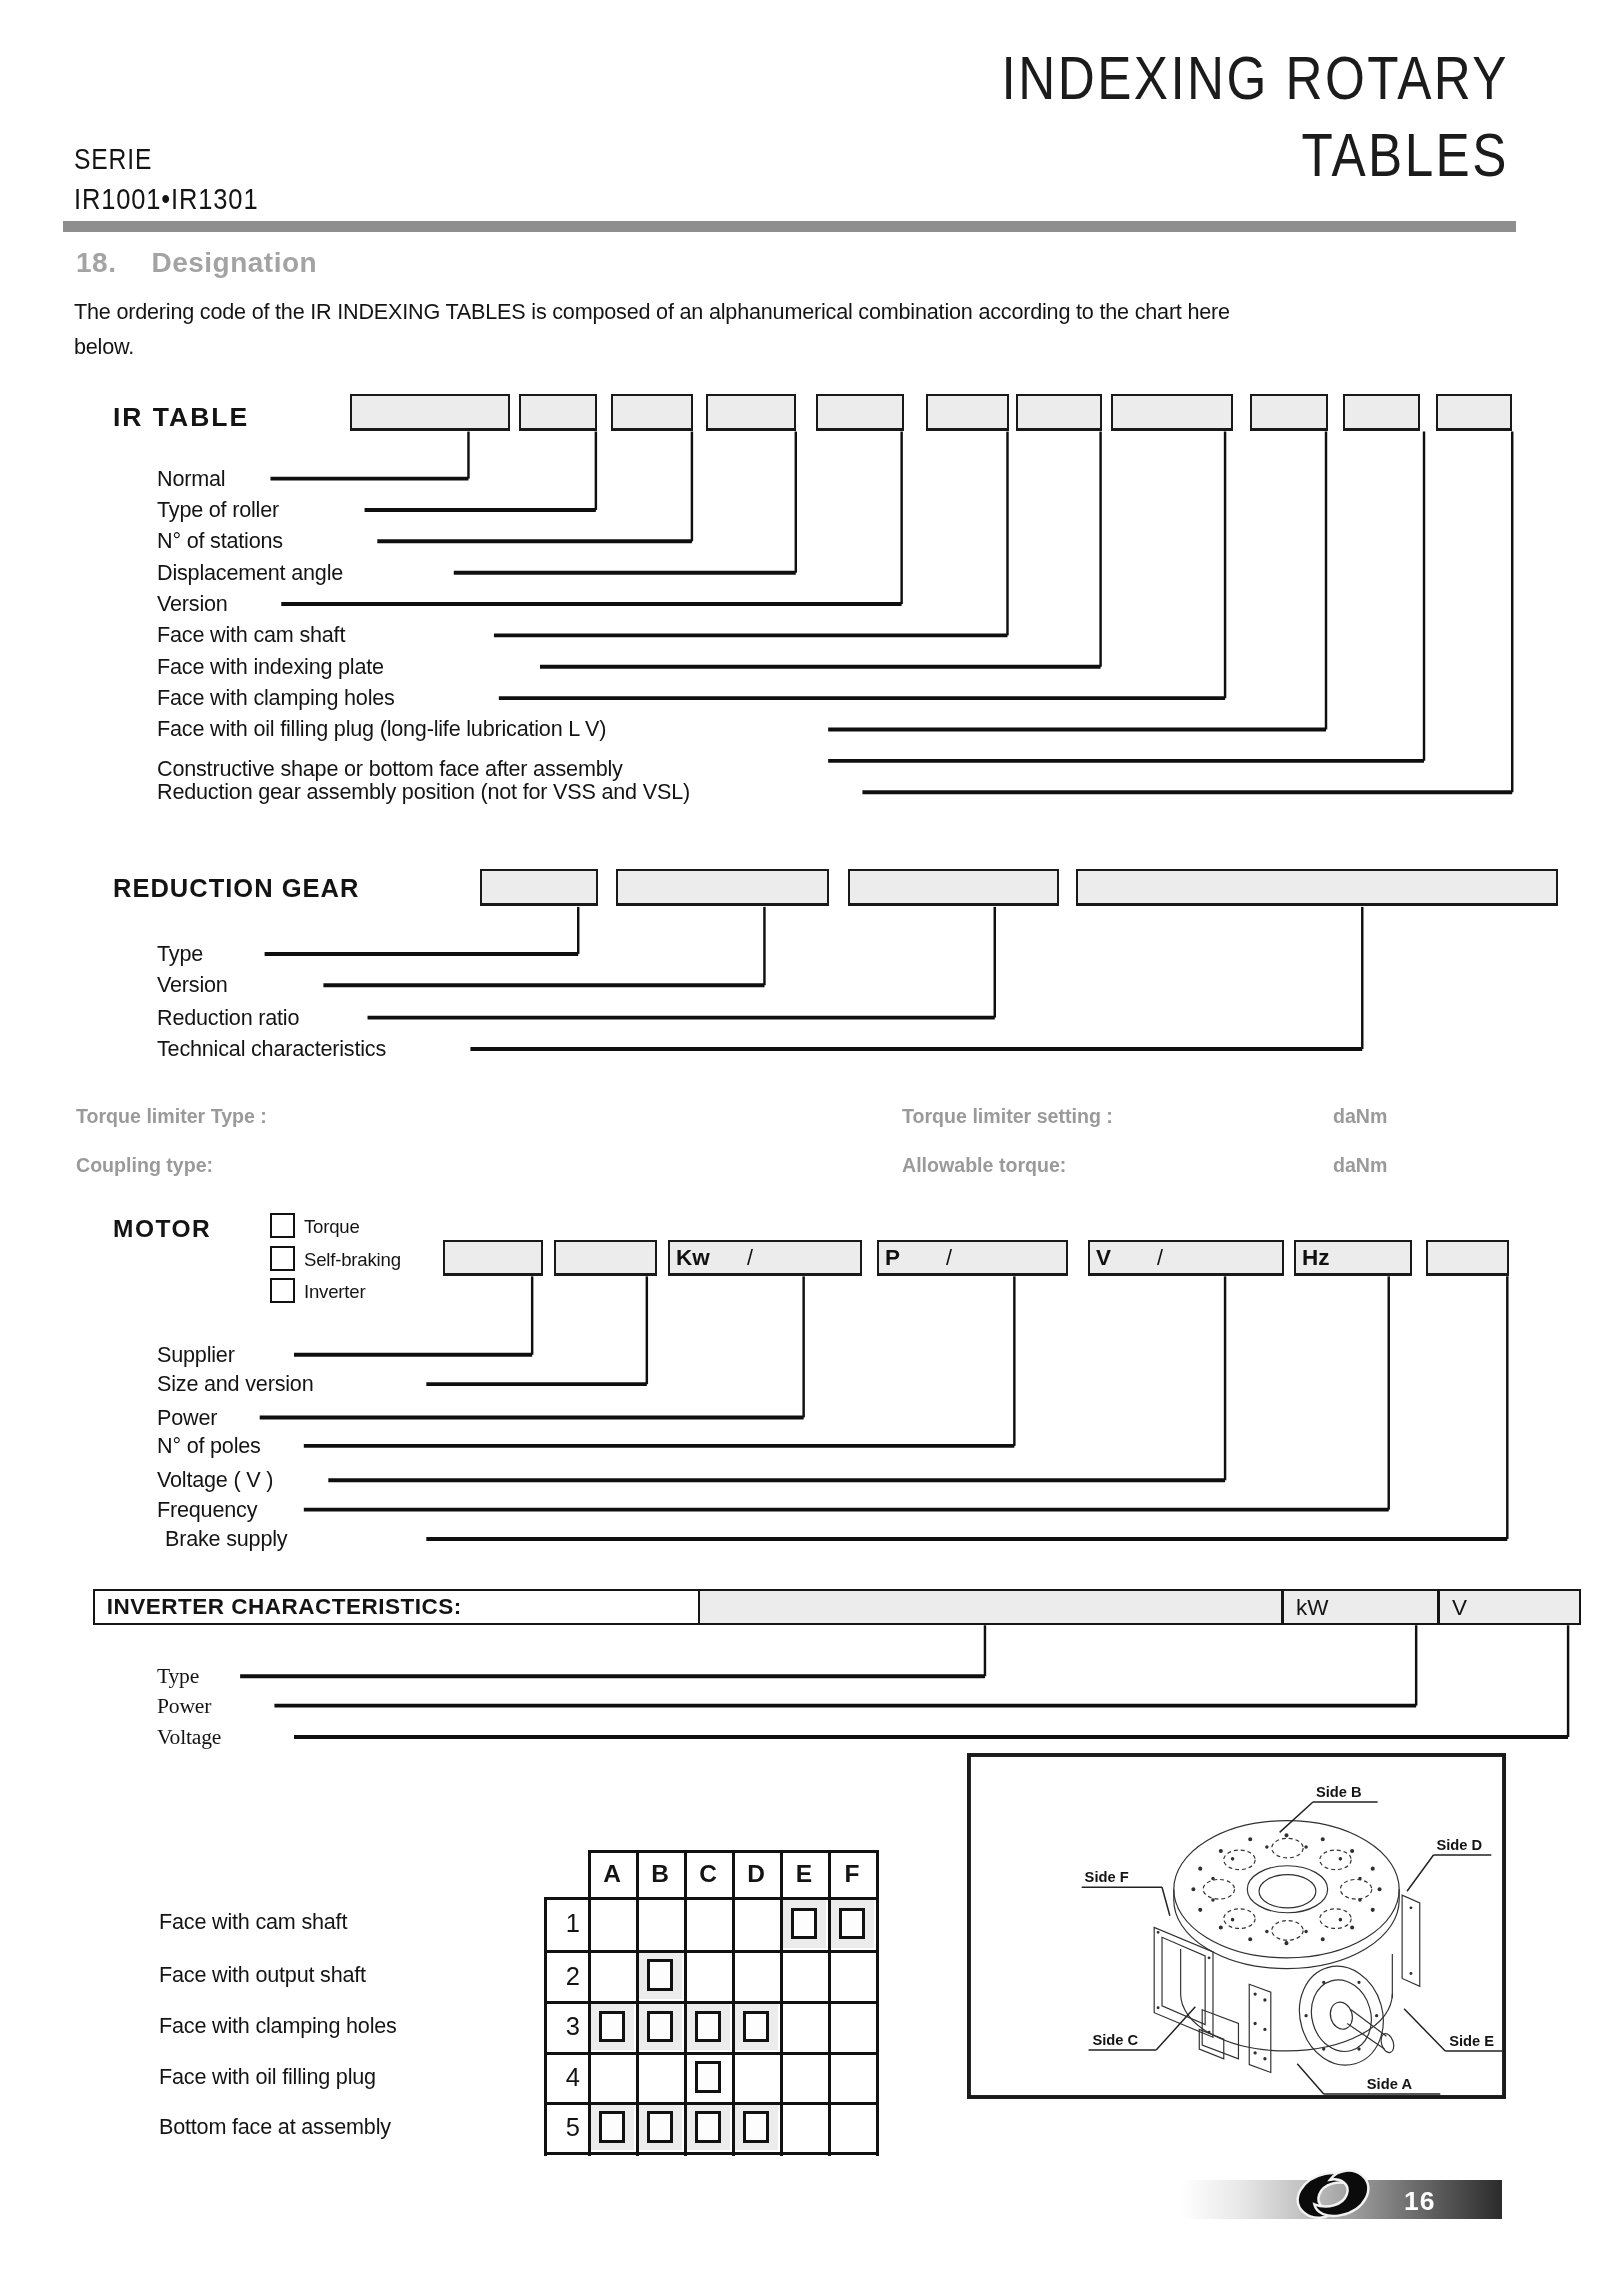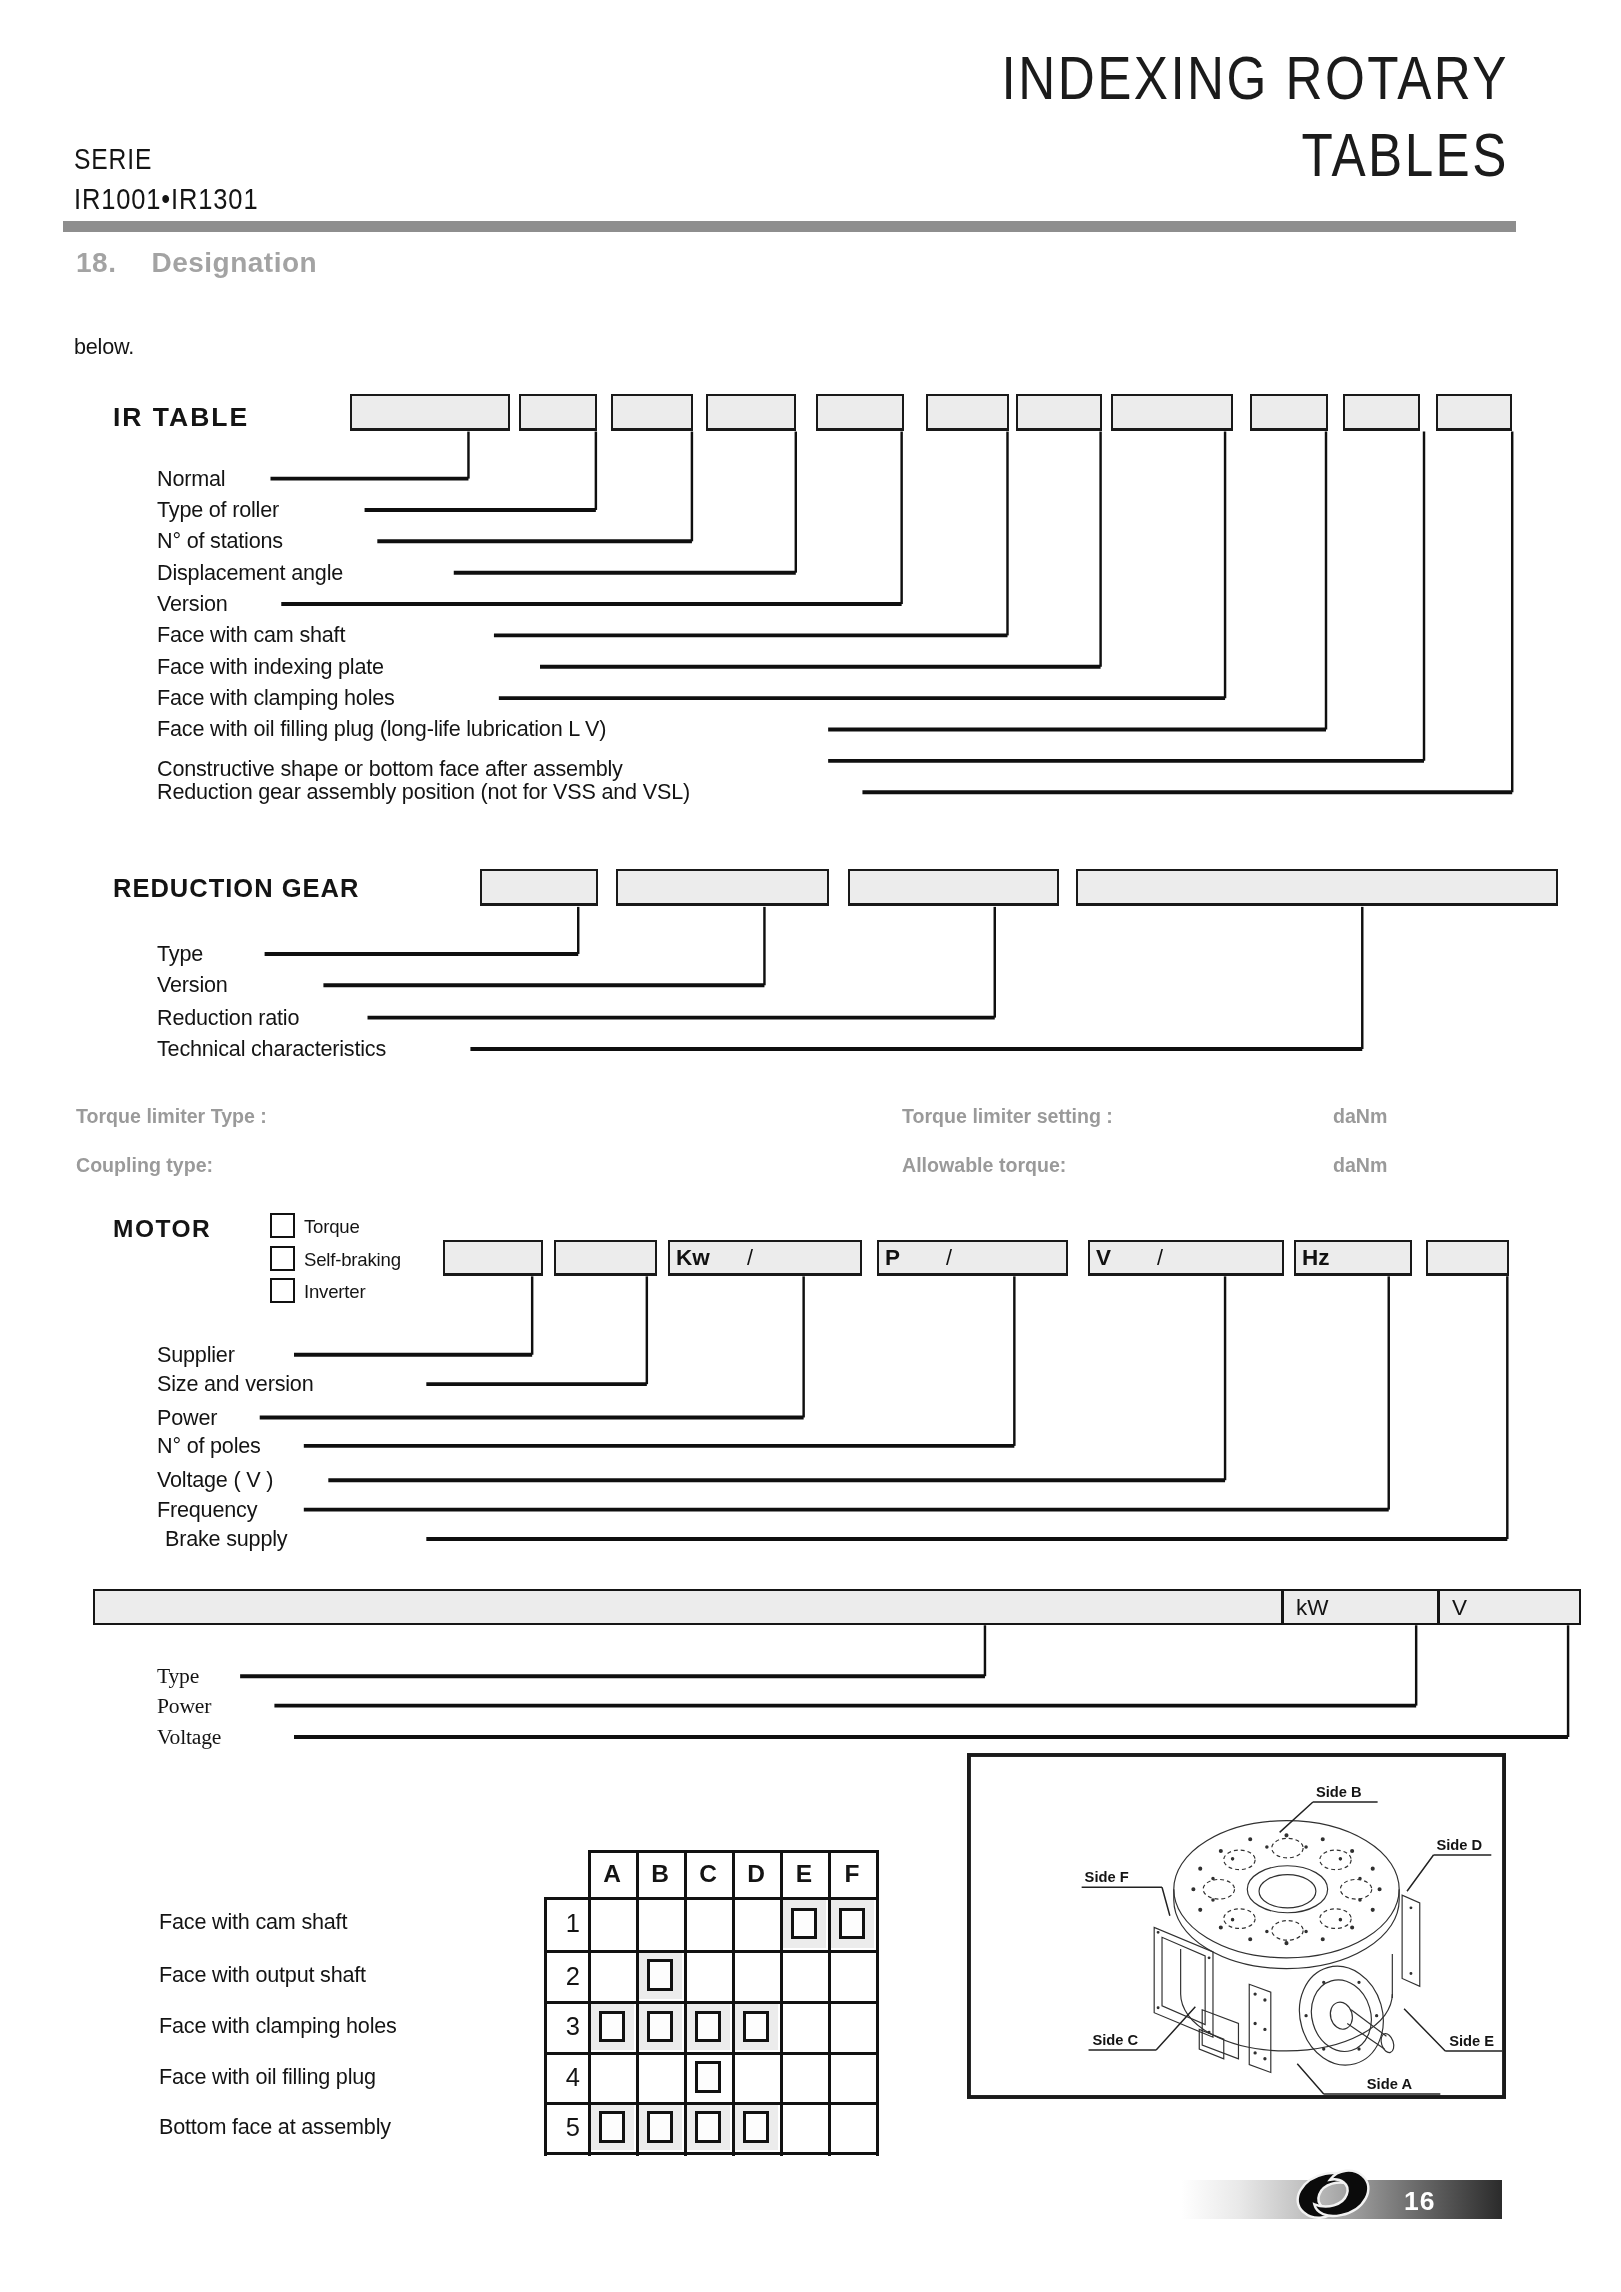--- a/index.html
+++ b/index.html
@@ -25,20 +25,21 @@
 
   <div id="t1" style="top:43px;">INDEXING ROTARY</div>
   <div id="t2" style="top:120px;">TABLES</div>
   <div class="abs" style="left:74px;top:143px;font-size:29px;font-weight:500;letter-spacing:1px;transform:scaleX(0.85);transform-origin:0 50%;">SERIE</div>
   <div class="abs" style="left:74px;top:182px;font-size:30px;font-weight:500;letter-spacing:1px;transform:scaleX(0.85);transform-origin:0 50%;">IR1001•IR1301</div>
   <div class="abs" style="left:63px;top:221px;width:1453px;height:10.8px;background:#8e8e8e;"></div>
 
   <div class="abs" style="left:76px;top:247px;font-size:28px;font-weight:bold;color:#a3a3a3;letter-spacing:0.5px;">
     <span style="margin-right:35px;">18.</span><span>Designation</span>
   </div>
+  <div class="lbl" style="left:74px;top:300px;">The ordering code of the IR INDEXING TABLES is composed of an alphanumerical combination according to the chart here</div>
   <div class="lbl" style="left:74px;top:335px;">below.</div>
 
   <svg id="connectors" width="1621" height="2293" viewBox="0 0 1654 2339">
     <g stroke="#0f0f0f" stroke-width="4">
       <line x1="276" y1="488" x2="478" y2="488"></line>
         <line x1="372" y1="520" x2="608" y2="520"></line>
       <line x1="385" y1="552" x2="706" y2="552"></line>
         <line x1="463" y1="584" x2="812" y2="584"></line>
       <line x1="287" y1="616" x2="920" y2="616"></line>
         <line x1="504" y1="648" x2="1028" y2="648"></line>
@@ -171,20 +172,23 @@
 
   <div class="lbl" style="left:157px;top:1343px;">Supplier</div>
   <div class="lbl" style="left:157px;top:1372px;">Size and version</div>
   <div class="lbl" style="left:157px;top:1406px;">Power</div>
   <div class="lbl" style="left:157px;top:1434px;">N° of poles</div>
   <div class="lbl" style="left:157px;top:1468px;">Voltage ( V )</div>
   <div class="lbl" style="left:157px;top:1498px;">Frequency</div>
   <div class="lbl" style="left:157px;top:1527px;margin-left:8px;">Brake supply</div>
 
   <div class="abs" style="left:93px;top:1589px;width:1488px;height:36px;border:2.9px solid #151515;box-sizing:border-box;background:#ececec;">
+    <div style="position:absolute;left:0;top:0;width:605px;height:100%;background:#fff;border-right:2.9px solid #151515;display:flex;align-items:center;box-sizing:border-box;">
+      <span style="padding-left:11.8px;font-weight:bold;font-size:22.5px;letter-spacing:0.5px;white-space:nowrap;">INVERTER  CHARACTERISTICS:</span>
+    </div>
     <div style="position:absolute;left:1186px;top:0;width:2.9px;height:100%;background:#151515;"></div>
     <div style="position:absolute;left:1342px;top:0;width:2.9px;height:100%;background:#151515;"></div>
     <span style="position:absolute;left:1201px;top:3.9px;font-size:22.5px;font-weight:500;">kW</span>
     <span style="position:absolute;left:1357px;top:3.9px;font-size:22.5px;font-weight:500;">V</span>
   </div>
   <div class="lbl serif" style="left:157px;top:1664px;">Type</div>
   <div class="lbl serif" style="left:157px;top:1694px;">Power</div>
   <div class="lbl serif" style="left:157px;top:1725px;">Voltage</div>
 
   <div id="matrix-layer" class="abs" style="left:0;top:0;width:1621px;height:2293px;">

